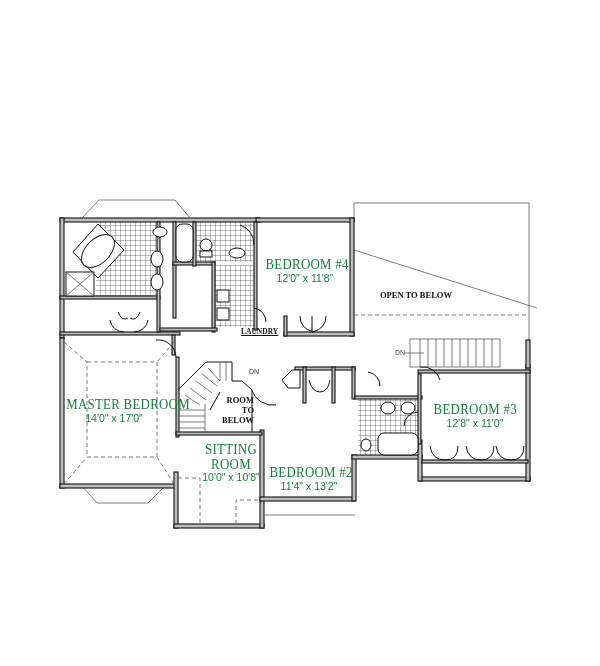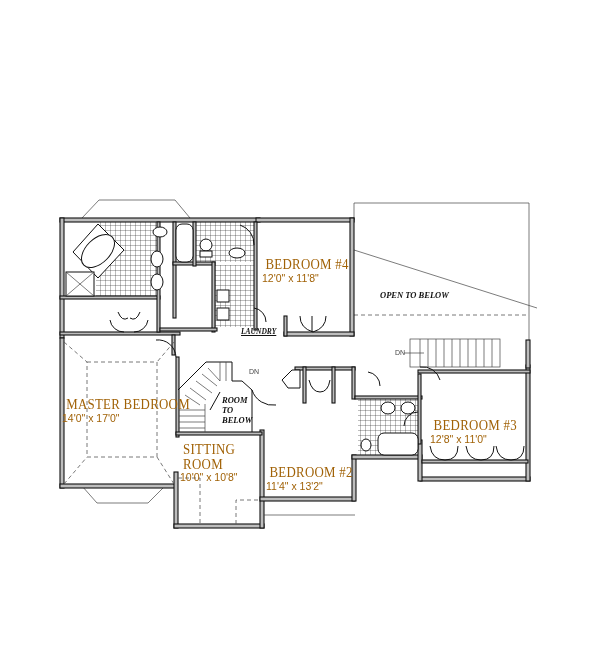--- a/index.html
+++ b/index.html
@@ -4,24 +4,24 @@
 <style>
   html, body { margin: 0; padding: 0; background: #ffffff; }
   body { width: 600px; height: 666px; position: relative; overflow: hidden; font-family: "Liberation Serif", serif; }
   #plan { position: absolute; left: 0; top: 0; width: 600px; height: 666px; }
   .wall { fill: #bdbdbd; stroke: #111; stroke-width: 1.1; }
   .line { stroke: #111; stroke-width: 1; fill: none; }
   .thin { stroke: #444; stroke-width: 0.7; fill: none; }
   .dash { stroke: #555; stroke-width: 0.8; fill: none; stroke-dasharray: 4 3; }
   .tile { fill: url(#tilePat); stroke: none; }
   .fixture { fill: #fff; stroke: #111; stroke-width: 1; }
-  .room-label { position: absolute; color: #a16207; line-height: 1.05; white-space: nowrap; }
+  .room-label { position: absolute; text-align: center; color: #15803d; line-height: 1.05; white-space: nowrap; }
   .room-name { font-family: "Liberation Serif", serif; font-size: 14px; letter-spacing: 0.3px; transform: scaleX(0.92); display: block; }
   .room-dim { font-family: "Liberation Sans", sans-serif; font-size: 10.5px; display: block; }
-  .note { position: absolute; font-family: "Liberation Serif", serif; font-weight: bold; font-size: 8.5px; color: #111; text-align: left; line-height: 1.15; white-space: nowrap; font-style: italic; }
+  .note { position: absolute; font-family: "Liberation Serif", serif; font-weight: bold; font-size: 8.5px; color: #111; text-align: right; line-height: 1.15; white-space: nowrap; }
   .small { position: absolute; font-family: "Liberation Sans", sans-serif; font-size: 7px; color: #444; }
 </style>
 </head>
 <body>
 
 <svg id="plan" viewBox="0 0 600 666" xmlns="http://www.w3.org/2000/svg">
   <defs>
     <pattern id="tilePat" width="5" height="5" patternUnits="userSpaceOnUse">
       <rect width="5" height="5" fill="#fff"></rect>
       <path d="M0 0 H5 M0 0 V5" stroke="#222" stroke-width="0.6"></path>
@@ -214,26 +214,26 @@
 <div class="room-label" style="left:262px; top:258px; width:86px;">
   <span class="room-name">BEDROOM #4</span>
   <span class="room-dim">12'0" x 11'8"</span>
 </div>
 
 <div class="room-label" style="left:266px; top:431px; width:86px;margin-top:35px;">
   <span class="room-name">BEDROOM #2</span>
   <span class="room-dim">11'4" x 13'2"</span>
 </div>
 
-<div class="room-label" style="left:430px; top:403px; width:90px;margin-top:16px;">
+<div class="room-label" style="left:430px; top:403px; width:90px;">
   <span class="room-name">BEDROOM #3</span>
   <span class="room-dim">12'8" x 11'0"</span>
 </div>
 
-<div class="room-label" style="left:180px; top:443px; width:78px;">
+<div class="room-label" style="left:192px; top:443px; width:78px;">
   <span class="room-name">SITTING</span>
   <span class="room-name">ROOM</span>
   <span class="room-dim">10'0" x 10'8"</span>
 </div>
 
 <div class="note" style="left:380px; top:291px;">OPEN TO BELOW</div>
 
 <div class="note" style="left:222px; top:396px; width:32px;">
   <div>ROOM</div>
   <div>TO</div>

